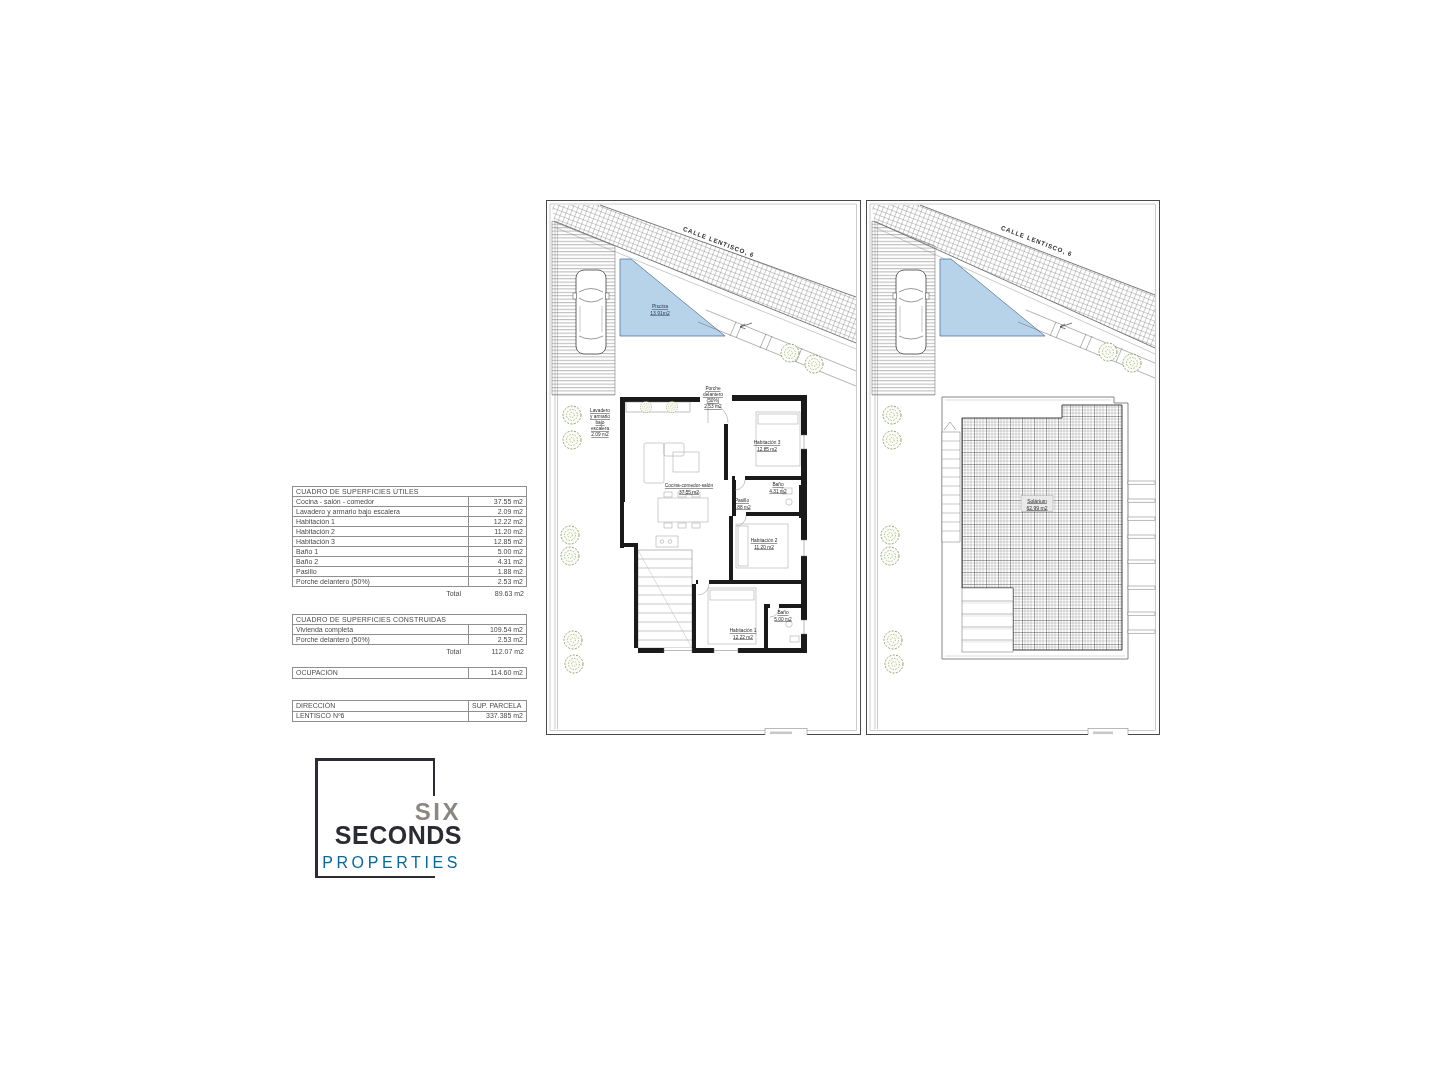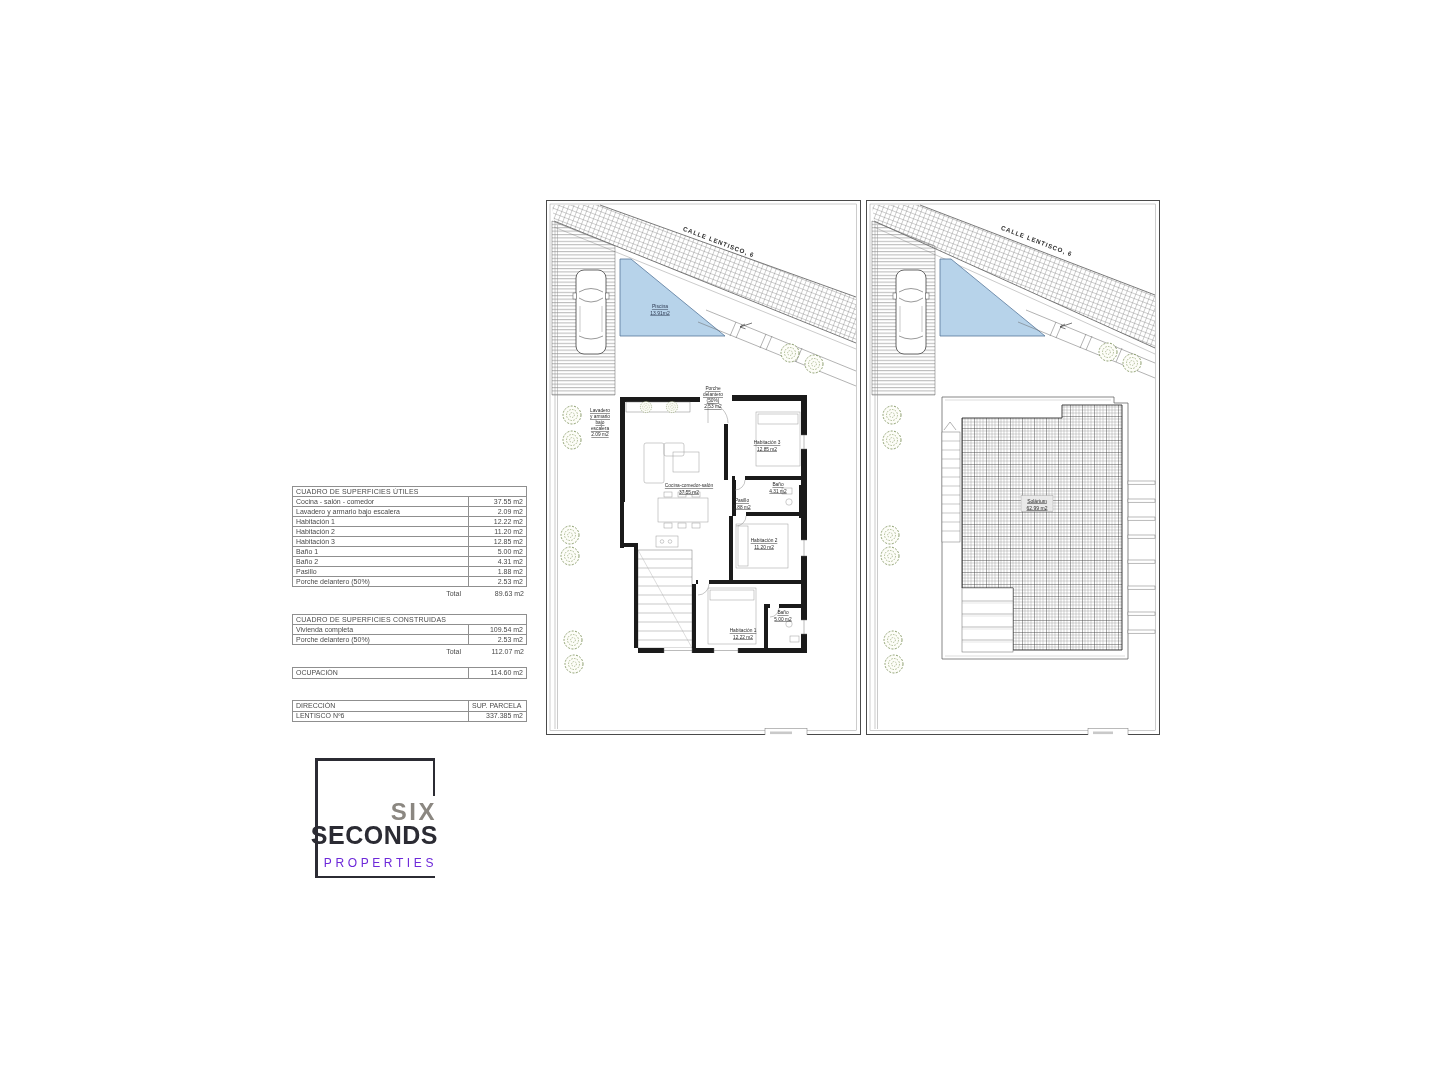--- a/index.html
+++ b/index.html
@@ -12,29 +12,29 @@
   .t-row{display:flex;align-items:center;border:1px solid #8f8f8f;border-top:none;height:10px;box-sizing:border-box;background:#fff;}
   .t-head .t-label{font-size:7px;letter-spacing:.2px;}
   .t-label{flex:1;padding-left:3px;white-space:nowrap;overflow:hidden;}
   .t-val{width:58px;align-self:stretch;display:flex;align-items:center;justify-content:flex-end;padding-right:3px;border-left:1px solid #8f8f8f;box-sizing:border-box;}
   .t-total{display:flex;align-items:center;height:13px;}
   .t-total .t-label{text-align:right;padding-right:8px;}
   .t-total .t-val{border-left:none;height:13px;}
   .gap14{height:14px;} .gap9{height:9px;} .gap21{height:21px;}
 
   
-  .logo{position:absolute;left:315px;top:758px;width:122px;height:120px;}
+  .logo{position:absolute;left:315px;top:758px;width:122px;height:120px;padding-left:24px;}
   .logo .b{position:absolute;background:#2b2b33;}
   .logo .b-top{left:0;top:0;width:120px;height:2.5px;}
   .logo .b-left{left:0;top:0;width:2.5px;height:120px;}
   .logo .b-bottom{left:0;top:117.5px;width:120px;height:2.5px;}
   .logo .b-right{left:117.5px;top:0;width:2.5px;height:38px;}
   .logo .six{position:absolute;right:0;top:43px;font-size:24px;font-weight:bold;letter-spacing:2.5px;color:#8b8781;line-height:22px;}
   .logo .seconds{position:absolute;right:-1px;top:66px;font-size:25px;font-weight:bold;letter-spacing:.5px;color:#2b2b33;line-height:23px;text-align:center;}
-  .logo .properties{position:absolute;right:0;top:99px;font-size:12px;letter-spacing:3.6px;color:#6d28d9;line-height:12px;}
+  .logo .properties{position:absolute;right:0;top:99px;font-size:16px;letter-spacing:3.6px;color:#0369a1;line-height:12px;}
 
   .plan{position:absolute;top:200px;}
   .plan-ground{left:546px;}
   .plan-roof{left:866px;}
   svg text{font-family:"Liberation Sans", sans-serif;}
 </style>
 </head>
 <body>
 
 <div class="canvas">

